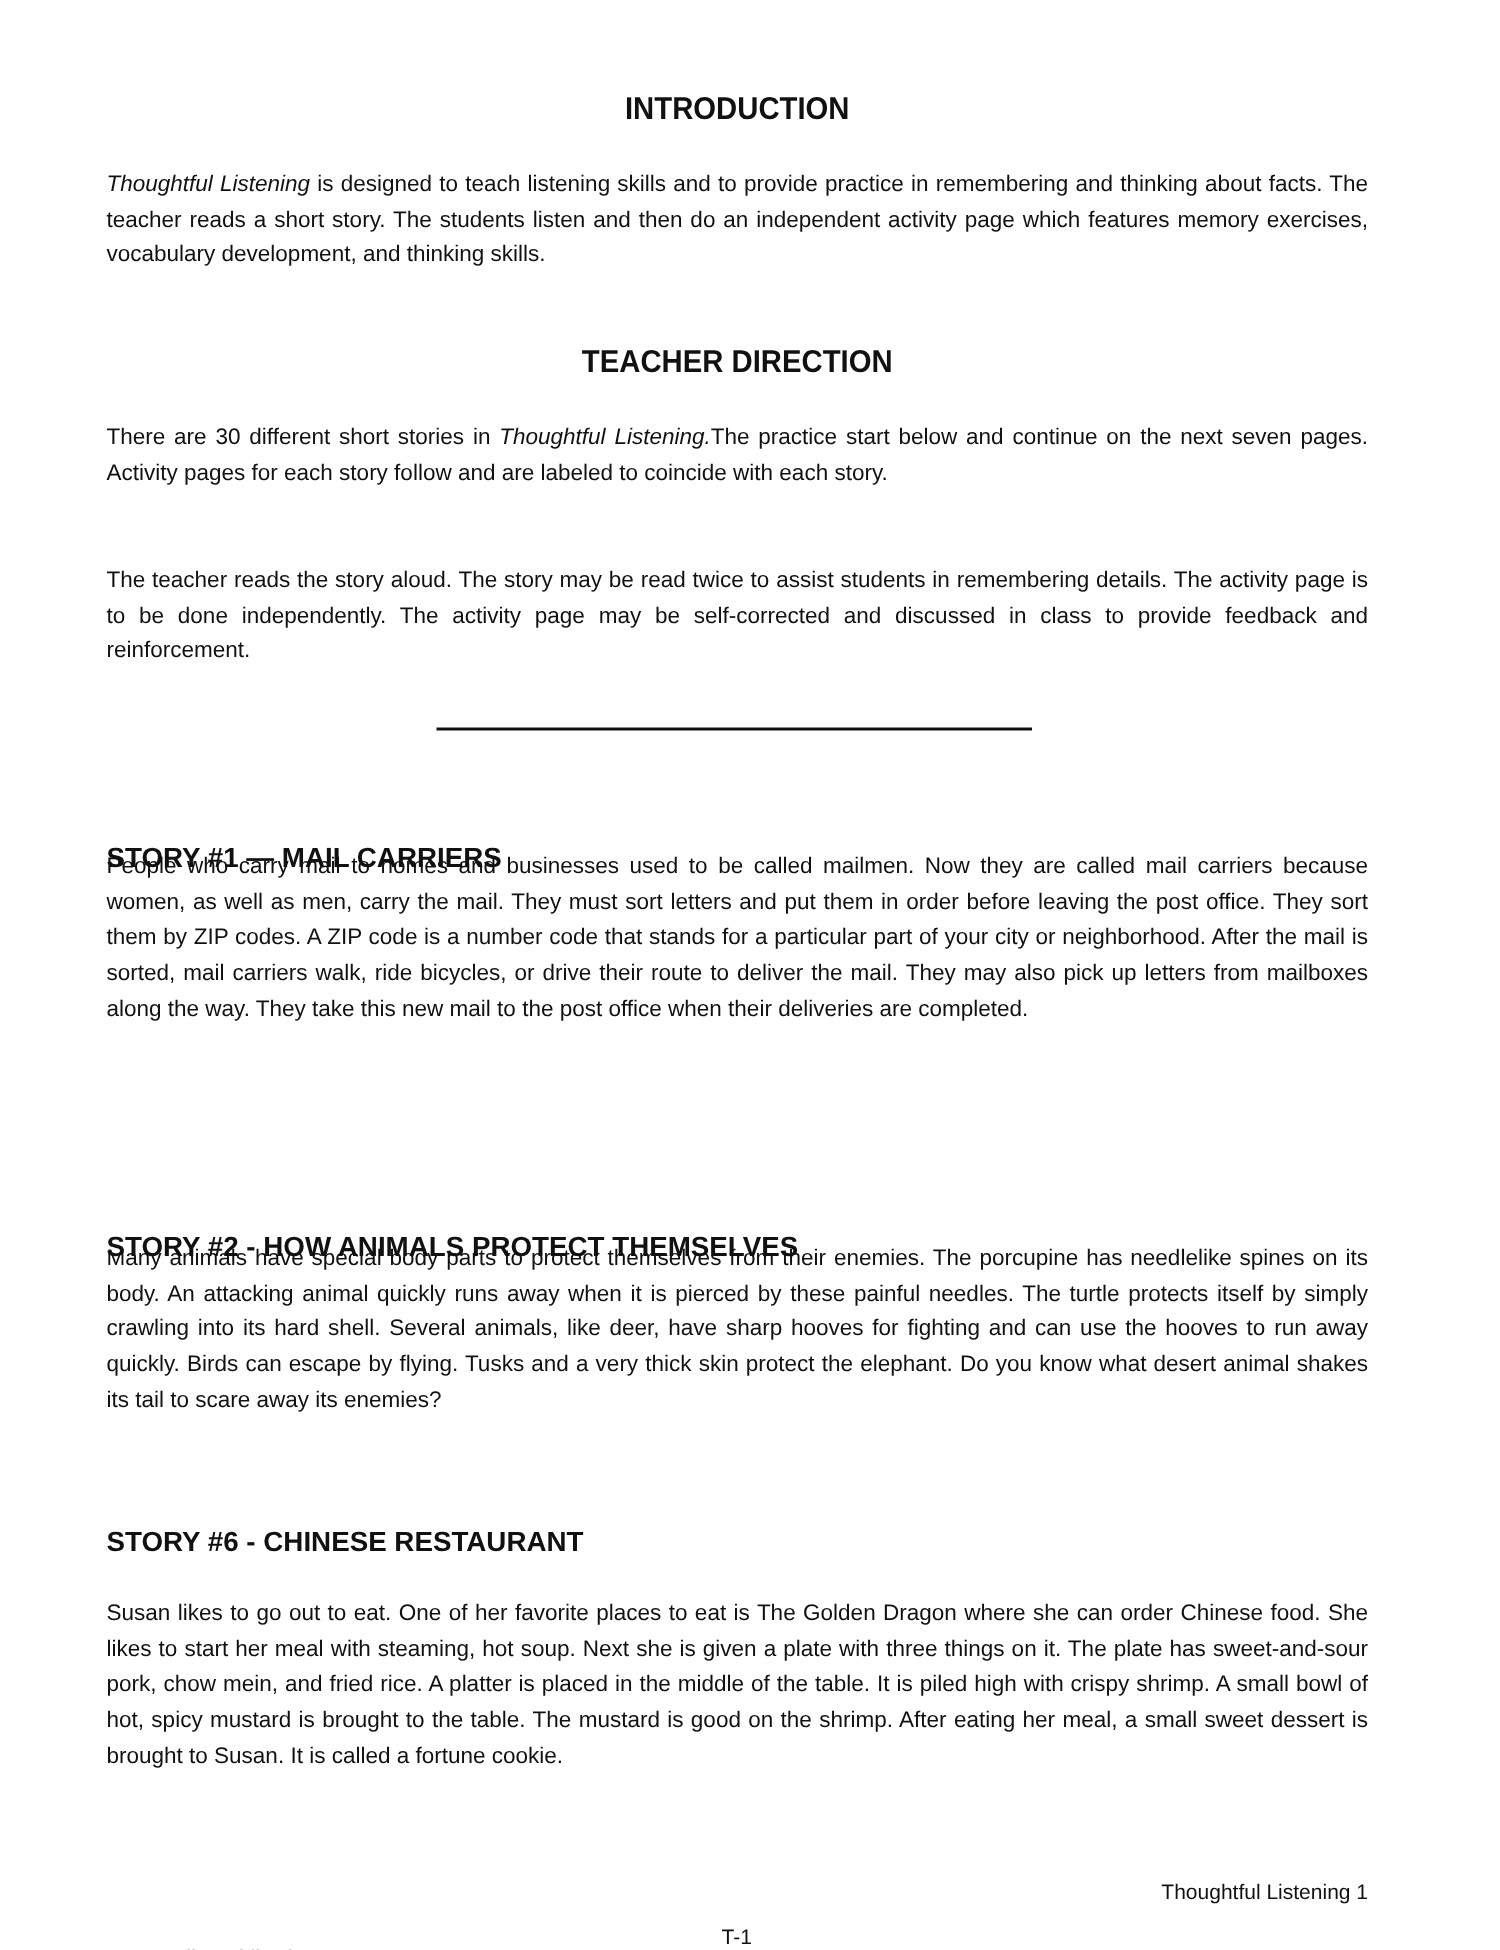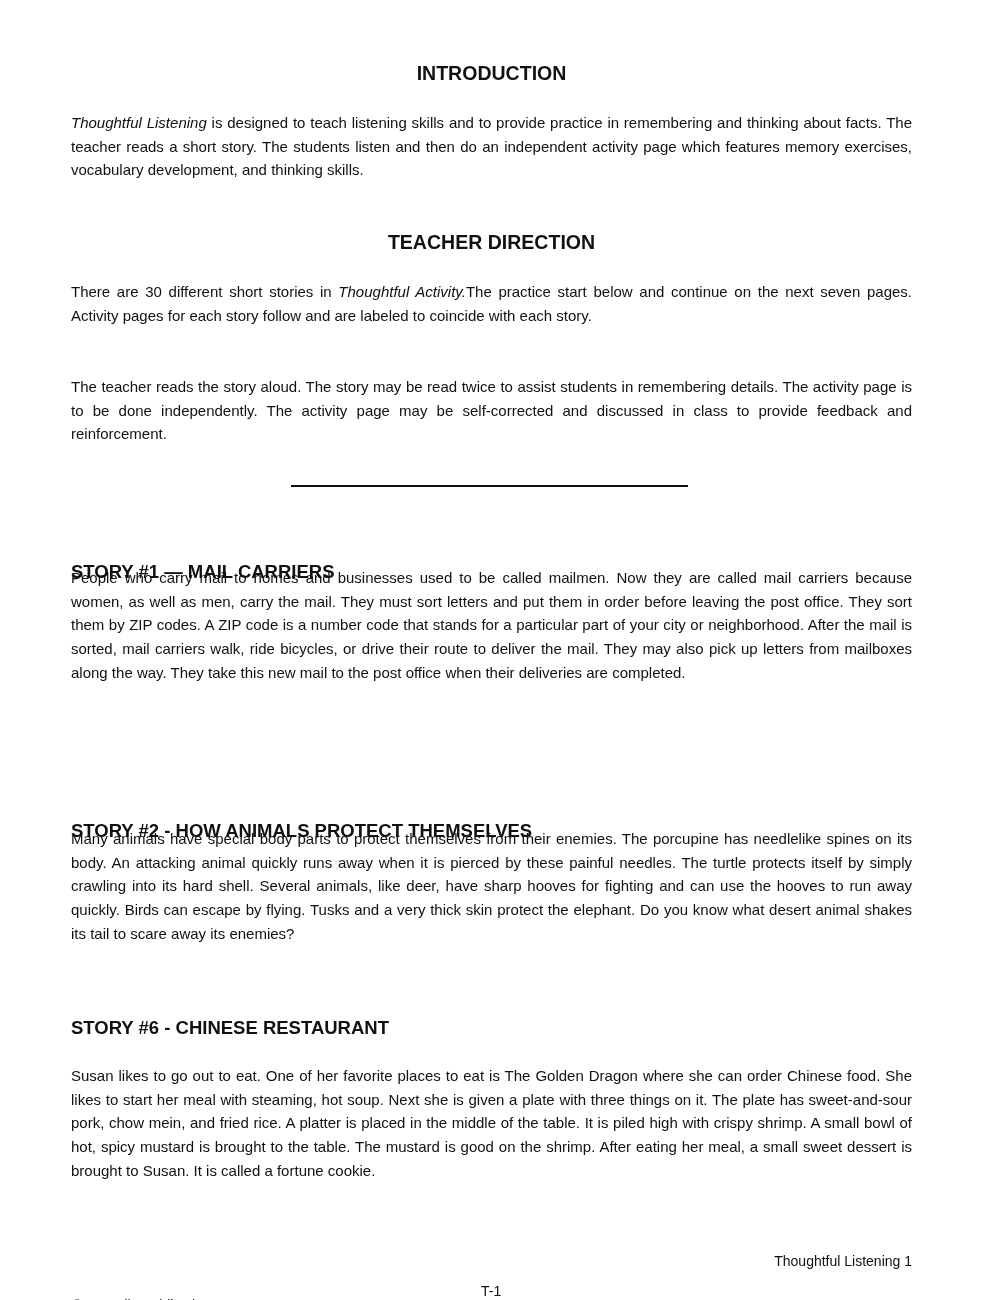--- a/index.html
+++ b/index.html
@@ -70,21 +70,21 @@
 <body>
 
 <div class="page">
 
   <h1 class="section-title" style="top:61px;">INTRODUCTION</h1>
 
   <p class="body-text" style="top:111px;"><em>Thoughtful Listening</em><span> is designed to teach listening skills and to provide practice in remembering and thinking about facts. The teacher reads a short story. The students listen and then do an independent activity page which features memory exercises, vocabulary development, and thinking skills.</span></p>
 
   <h1 class="section-title" style="top:230px;">TEACHER DIRECTION</h1>
 
-  <p class="body-text" style="top:280px;"><span>There are 30 different short stories in </span><em>Thoughtful Activity.</em><span>The practice start below and continue on the next seven pages. Activity pages for each story follow and are labeled to coincide with each story.</span></p>
+  <p class="body-text" style="top:280px;"><span>There are 30 different short stories in </span><em>Thoughtful Listening.</em><span>The practice start below and continue on the next seven pages. Activity pages for each story follow and are labeled to coincide with each story.</span></p>
 
   <p class="body-text" style="top:375px;">The teacher reads the story aloud. The story may be read twice to assist students in remembering details. The activity page is to be done independently. The activity page may be self-corrected and discussed in class to provide feedback and reinforcement.</p>
 
   <div class="divider" style="top:485px;"></div>
 
   <h2 class="story-title" style="top:518px;margin-top:43px;">STORY #1 — MAIL CARRIERS</h2>
   <p class="body-text" style="top:566px;">People who carry mail to homes and businesses used to be called mailmen. Now they are called mail carriers because women, as well as men, carry the mail. They must sort letters and put them in order before leaving the post office. They sort them by ZIP codes. A ZIP code is a number code that stands for a particular part of your city or neighborhood. After the mail is sorted, mail carriers walk, ride bicycles, or drive their route to deliver the mail. They may also pick up letters from mailboxes along the way. They take this new mail to the post office when their deliveries are completed.</p>
 
   <h2 class="story-title" style="top:780px;margin-top:40px;">STORY #2 - HOW ANIMALS PROTECT THEMSELVES</h2>
   <p class="body-text" style="top:827px;">Many animals have special body parts to protect themselves from their enemies. The porcupine has needlelike spines on its body. An attacking animal quickly runs away when it is pierced by these painful needles. The turtle protects itself by simply crawling into its hard shell. Several animals, like deer, have sharp hooves for fighting and can use the hooves to run away quickly. Birds can escape by flying. Tusks and a very thick skin protect the elephant. Do you know what desert animal shakes its tail to scare away its enemies?</p>

